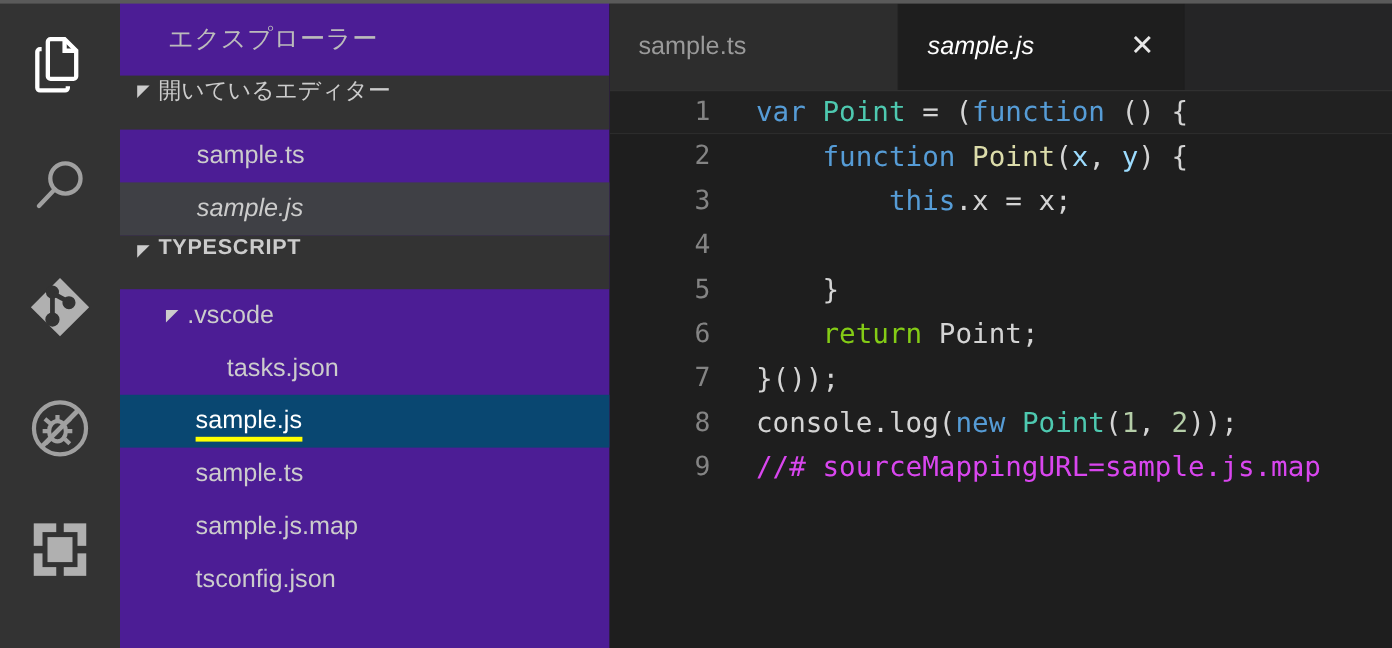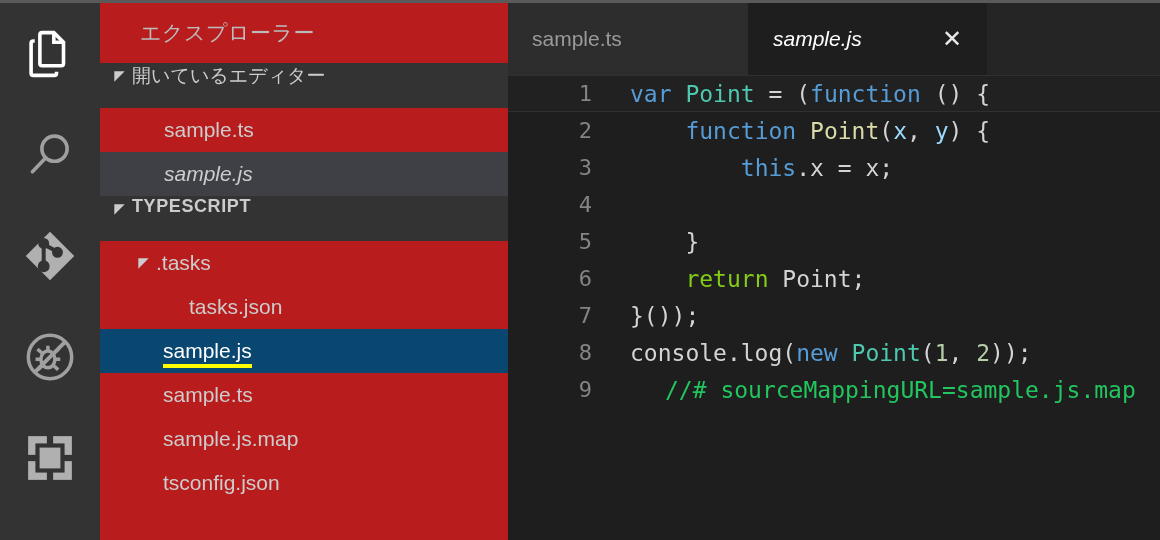--- a/index.html
+++ b/index.html
@@ -25,21 +25,21 @@
     flex: 0 0 100px;
   }
   .activity-item {
     width: 100px; height: 101px;
     display: flex; align-items: center; justify-content: center;
   }
   .activity-item svg { display: block; }
 
   
   #sidebar {
-    width: 408px; height: 540px; background: #b91c1c;
+    width: 408px; height: 540px; background: #4c1d95;
     flex: 0 0 408px;
     padding-top: 3px;
     display: flex; flex-direction: column;
     overflow: hidden;
   }
   #sidebar-title {
     height: 60px; line-height: 60px;
     color: #bbbbbb; font-size: 21px;
     padding-left: 40px;
     letter-spacing: 0.5px;
@@ -112,21 +112,21 @@
     font-family: "DejaVu Sans Mono", monospace;
   }
   .code-text { white-space: pre; color: #d4d4d4; }
 
   .tk-kw    { color: #569cd6; }
   .tk-type  { color: #4ec9b0; }
   .tk-fn    { color: #dcdcaa; }
   .tk-param { color: #9cdcfe; }
   .tk-ctrl  { color: #84cc16; text-align: right; }
   .tk-num   { color: #b5cea8; }
-  .tk-cmt   { color: #22c55e; margin-left: 35px; }
+  .tk-cmt   { color: #d946ef; }
   .tk-plain { color: #d4d4d4; }
 </style>
 </head>
 <body>
 
 <div id="app">
 
   <div id="top-strip"></div>
 
   <div id="activity-bar">
@@ -219,21 +219,21 @@
       </span>
       <span>TYPESCRIPT</span>
     </div>
 
     <div class="tree-row" style="padding-left:30px">
       <span class="twisty">
         <svg width="13" height="13" viewBox="0 0 10 10">
             <path d="M1 1h8L1 9z" fill="#cccccc"></path>
           </svg>
       </span>
-      <span class="lbl">.tasks</span>
+      <span class="lbl">.vscode</span>
     </div>
 
     <div class="tree-row" style="padding-left:89px">
       <span class="lbl">tasks.json</span>
     </div>
 
     <div class="row selected" style="padding-left:63px">
       <span class="lbl underline-yellow">sample.js</span>
     </div>
 

